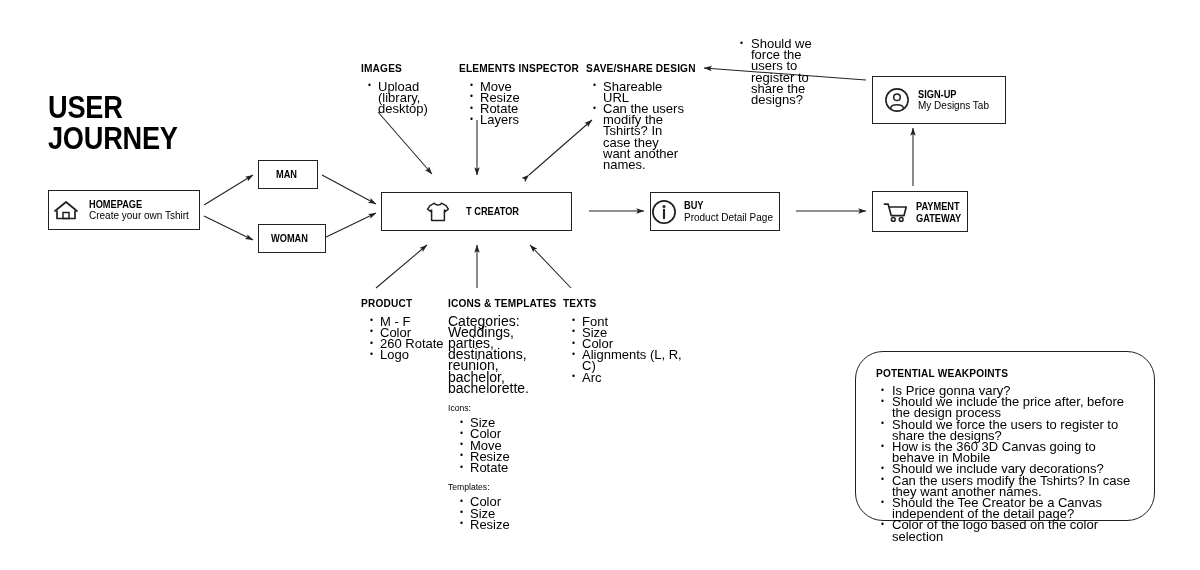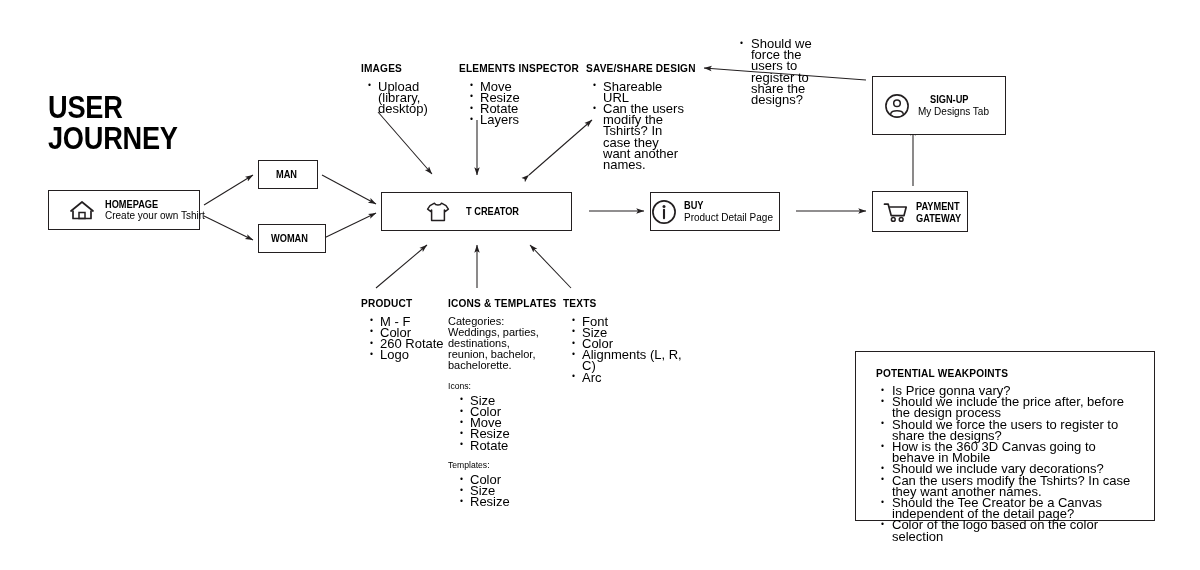--- a/index.html
+++ b/index.html
@@ -71,37 +71,37 @@
     transform:scaleX(0.88);transform-origin:left center;white-space:nowrap;
   }
   .lbl-sub{font-size:10px;line-height:11px;white-space:nowrap;}
 
   .pill{
     justify-content:center;
   }
   .pill .lbl-main{font-size:10.5px;}
 
   
-  #box-homepage{left:48px;top:190px;width:152px;height:40px;padding-left:18px;}
+  #box-homepage{left:48px;top:190px;width:152px;height:40px;padding-left:2px;}
   #box-homepage .ico{width:30px;margin-right:8px;}
   #box-man{left:258px;top:160px;width:60px;height:29px;}
   #box-woman{left:258px;top:224px;width:68px;height:29px;}
   #box-tcreator{left:381px;top:192px;width:191px;height:39px;justify-content:center;}
   #box-tcreator .inner{display:flex;align-items:center;gap:16px;}
   #box-buy{left:650px;top:192px;width:130px;height:39px;}
   #box-buy .ico{width:26px;margin-right:7px;}
   #box-payment{left:872px;top:191px;width:96px;height:41px;padding-left:10px;}
   #box-payment .ico{width:26px;margin-right:7px;}
   #box-payment .lbl-main{line-height:12px;}
-  #box-signup{left:872px;top:76px;width:134px;height:59px;padding-left:11px;text-align:center;}
+  #box-signup{left:872px;top:76px;width:134px;height:48px;padding-left:11px;}
   #box-signup .ico{width:26px;margin-right:8px;}
 
   #box-weakpoints{
     left:855px;top:351px;width:300px;height:170px;
-    display:block;padding:0;
+    display:block;padding:0;border-radius:28px;
   }
   #wp-title{position:absolute;left:20px;top:15px;}
   #wp-list{position:absolute;left:22px;top:33px;width:262px;}
   #wp-list li{padding-left:14px;margin-bottom:0px;}
   #wp-list li:before{left:3px;}
 
   
   .grp{position:absolute;}
   .grp .hdg{margin-bottom:6px;}
   .grp ul.bl{margin-left:5px;}
@@ -112,21 +112,21 @@
   #grp-saveshare{left:586px;top:62px;width:98px;}
   #grp-saveshare ul.bl{margin-left:5px;}
 
   #grp-topnote{left:733px;top:38px;width:102px;}
   #grp-topnote li{padding-left:13px;}
   #grp-topnote li:before{left:2px;}
 
   #grp-product{left:361px;top:297px;width:90px;}
   #grp-product ul.bl{margin-left:7px;}
   #grp-icons{left:448px;top:297px;width:104px;}
-  #grp-icons .sub-txt{font-size:11px;line-height:11.2px;margin-bottom:9px;}
+  #grp-icons .sub-txt{font-size:14px;line-height:11.2px;margin-bottom:9px;}
   #grp-icons .sub-lead{font-size:8.6px;line-height:11.2px;margin-bottom:3px;}
   #grp-icons ul.bl{margin-left:10px;margin-bottom:9px;}
   #grp-texts{left:563px;top:297px;width:132px;}
   #grp-texts ul.bl{margin-left:7px;}
 </style>
 </head>
 <body>
 
 <div id="stage">
 

